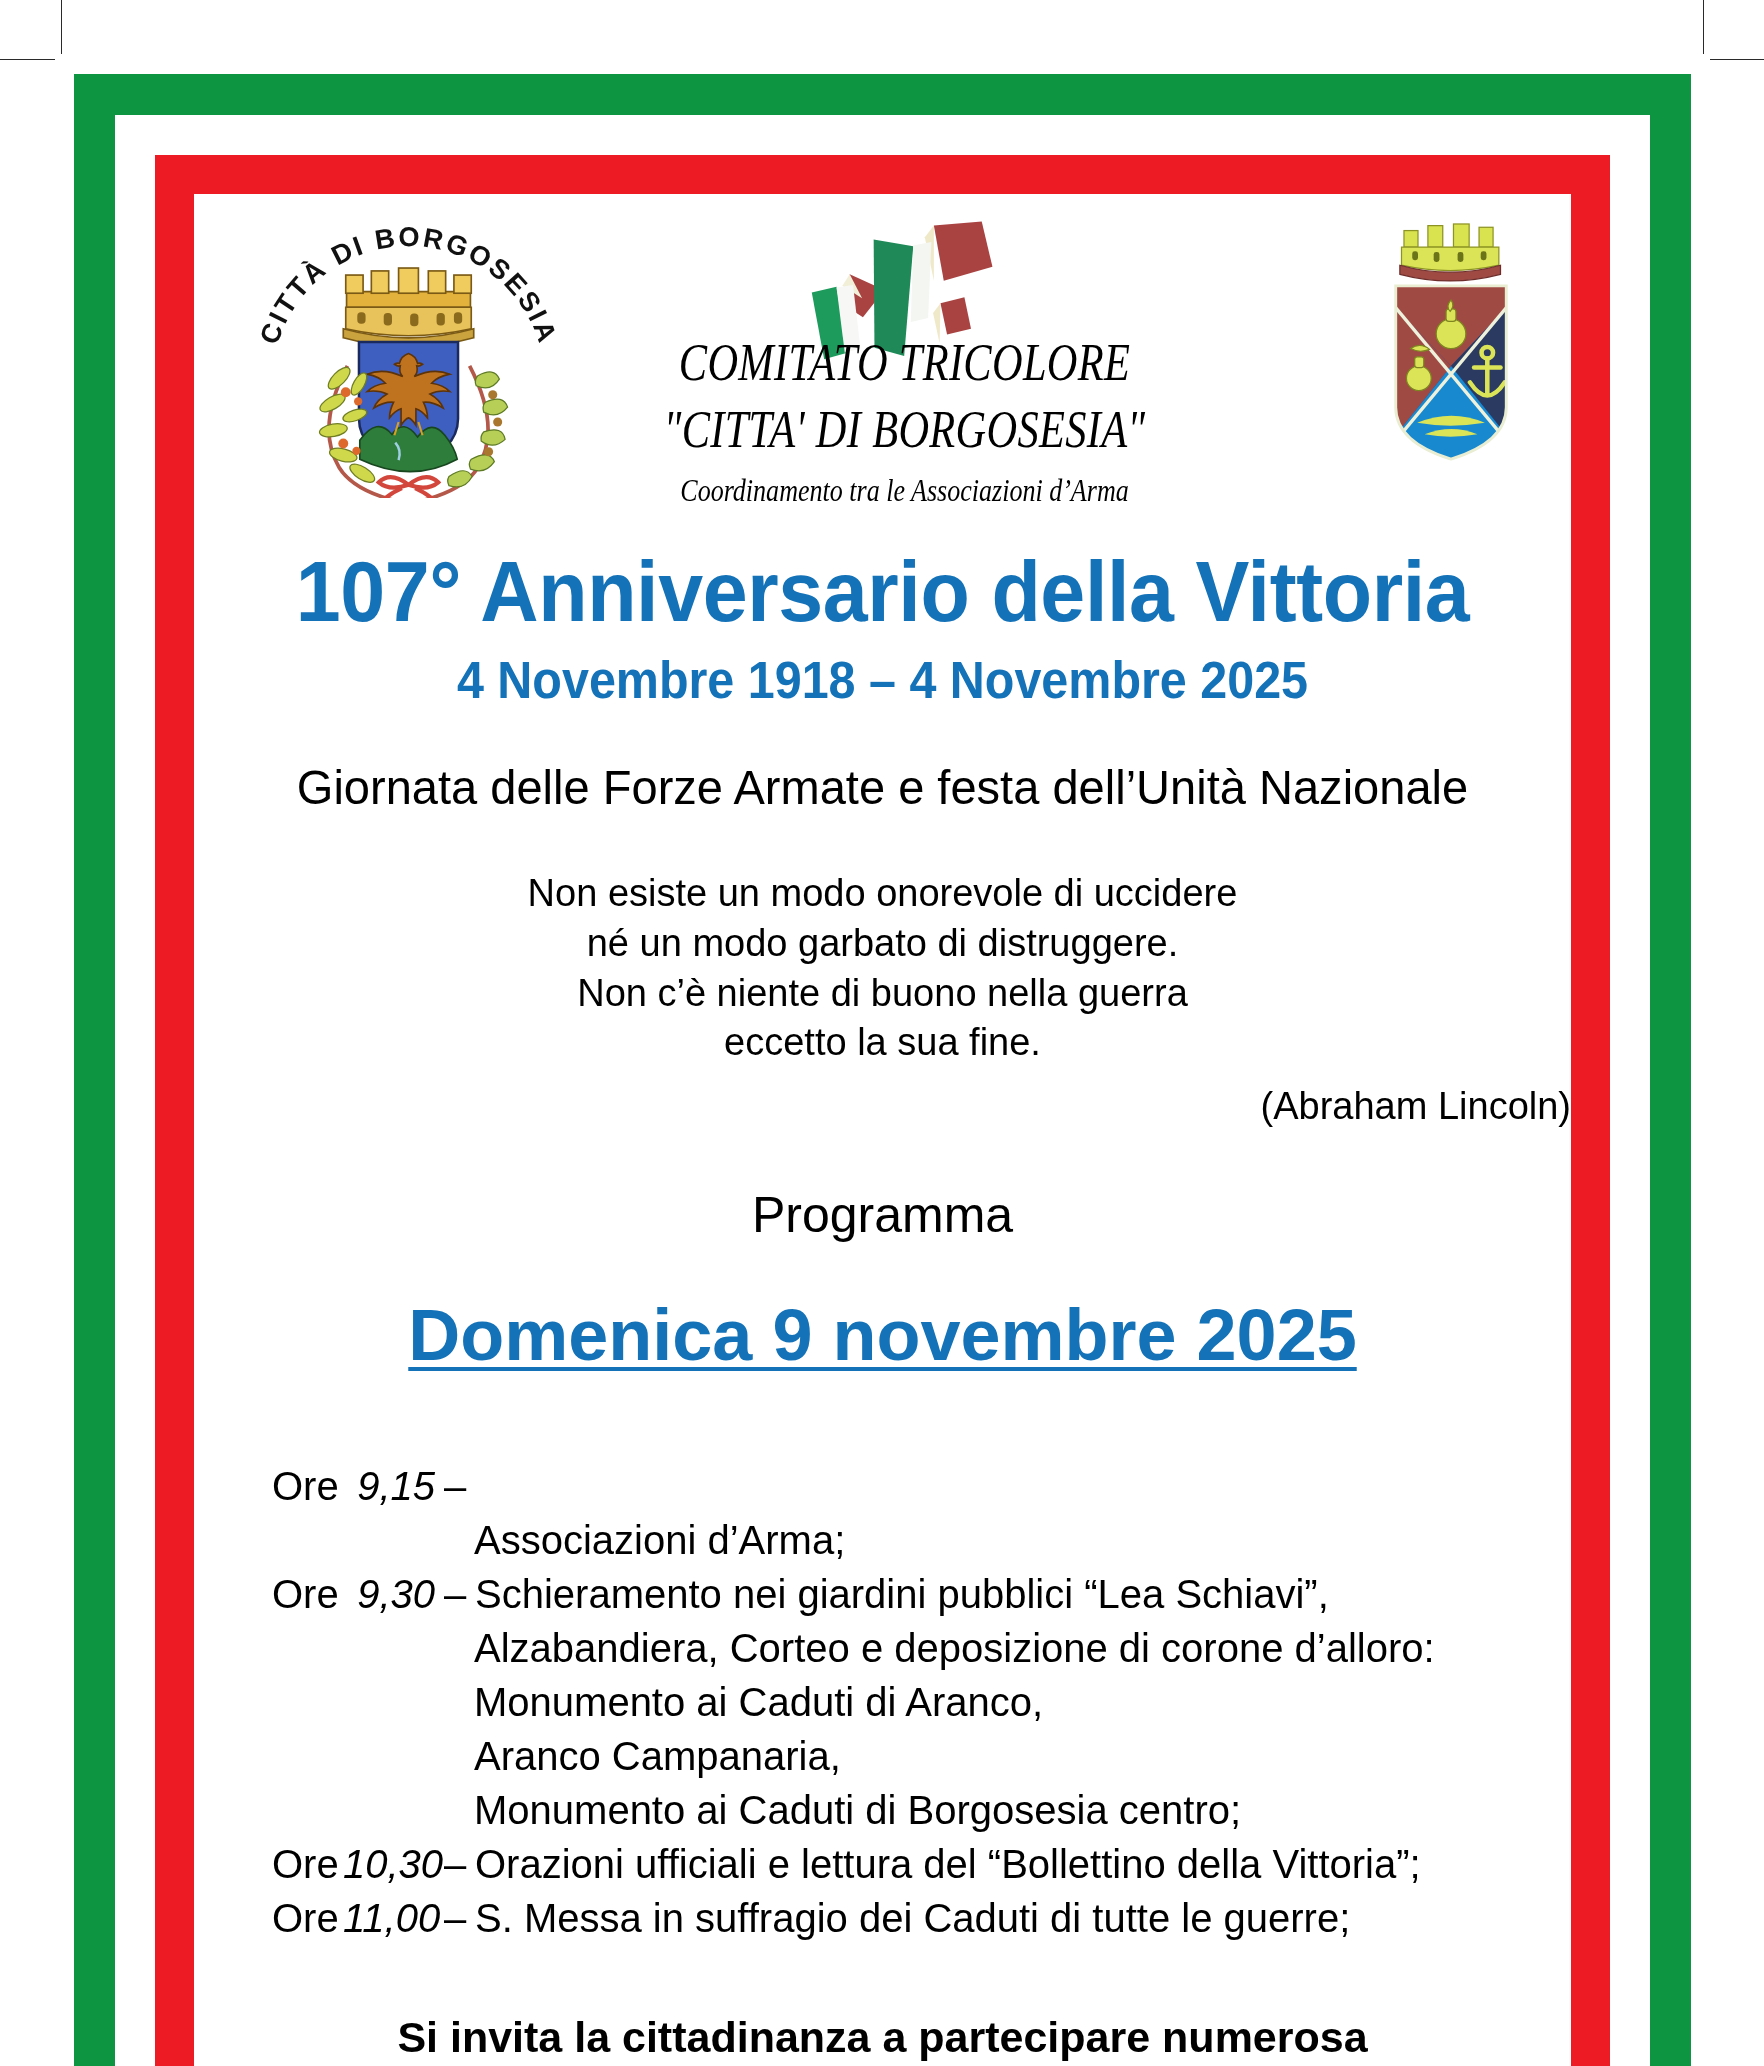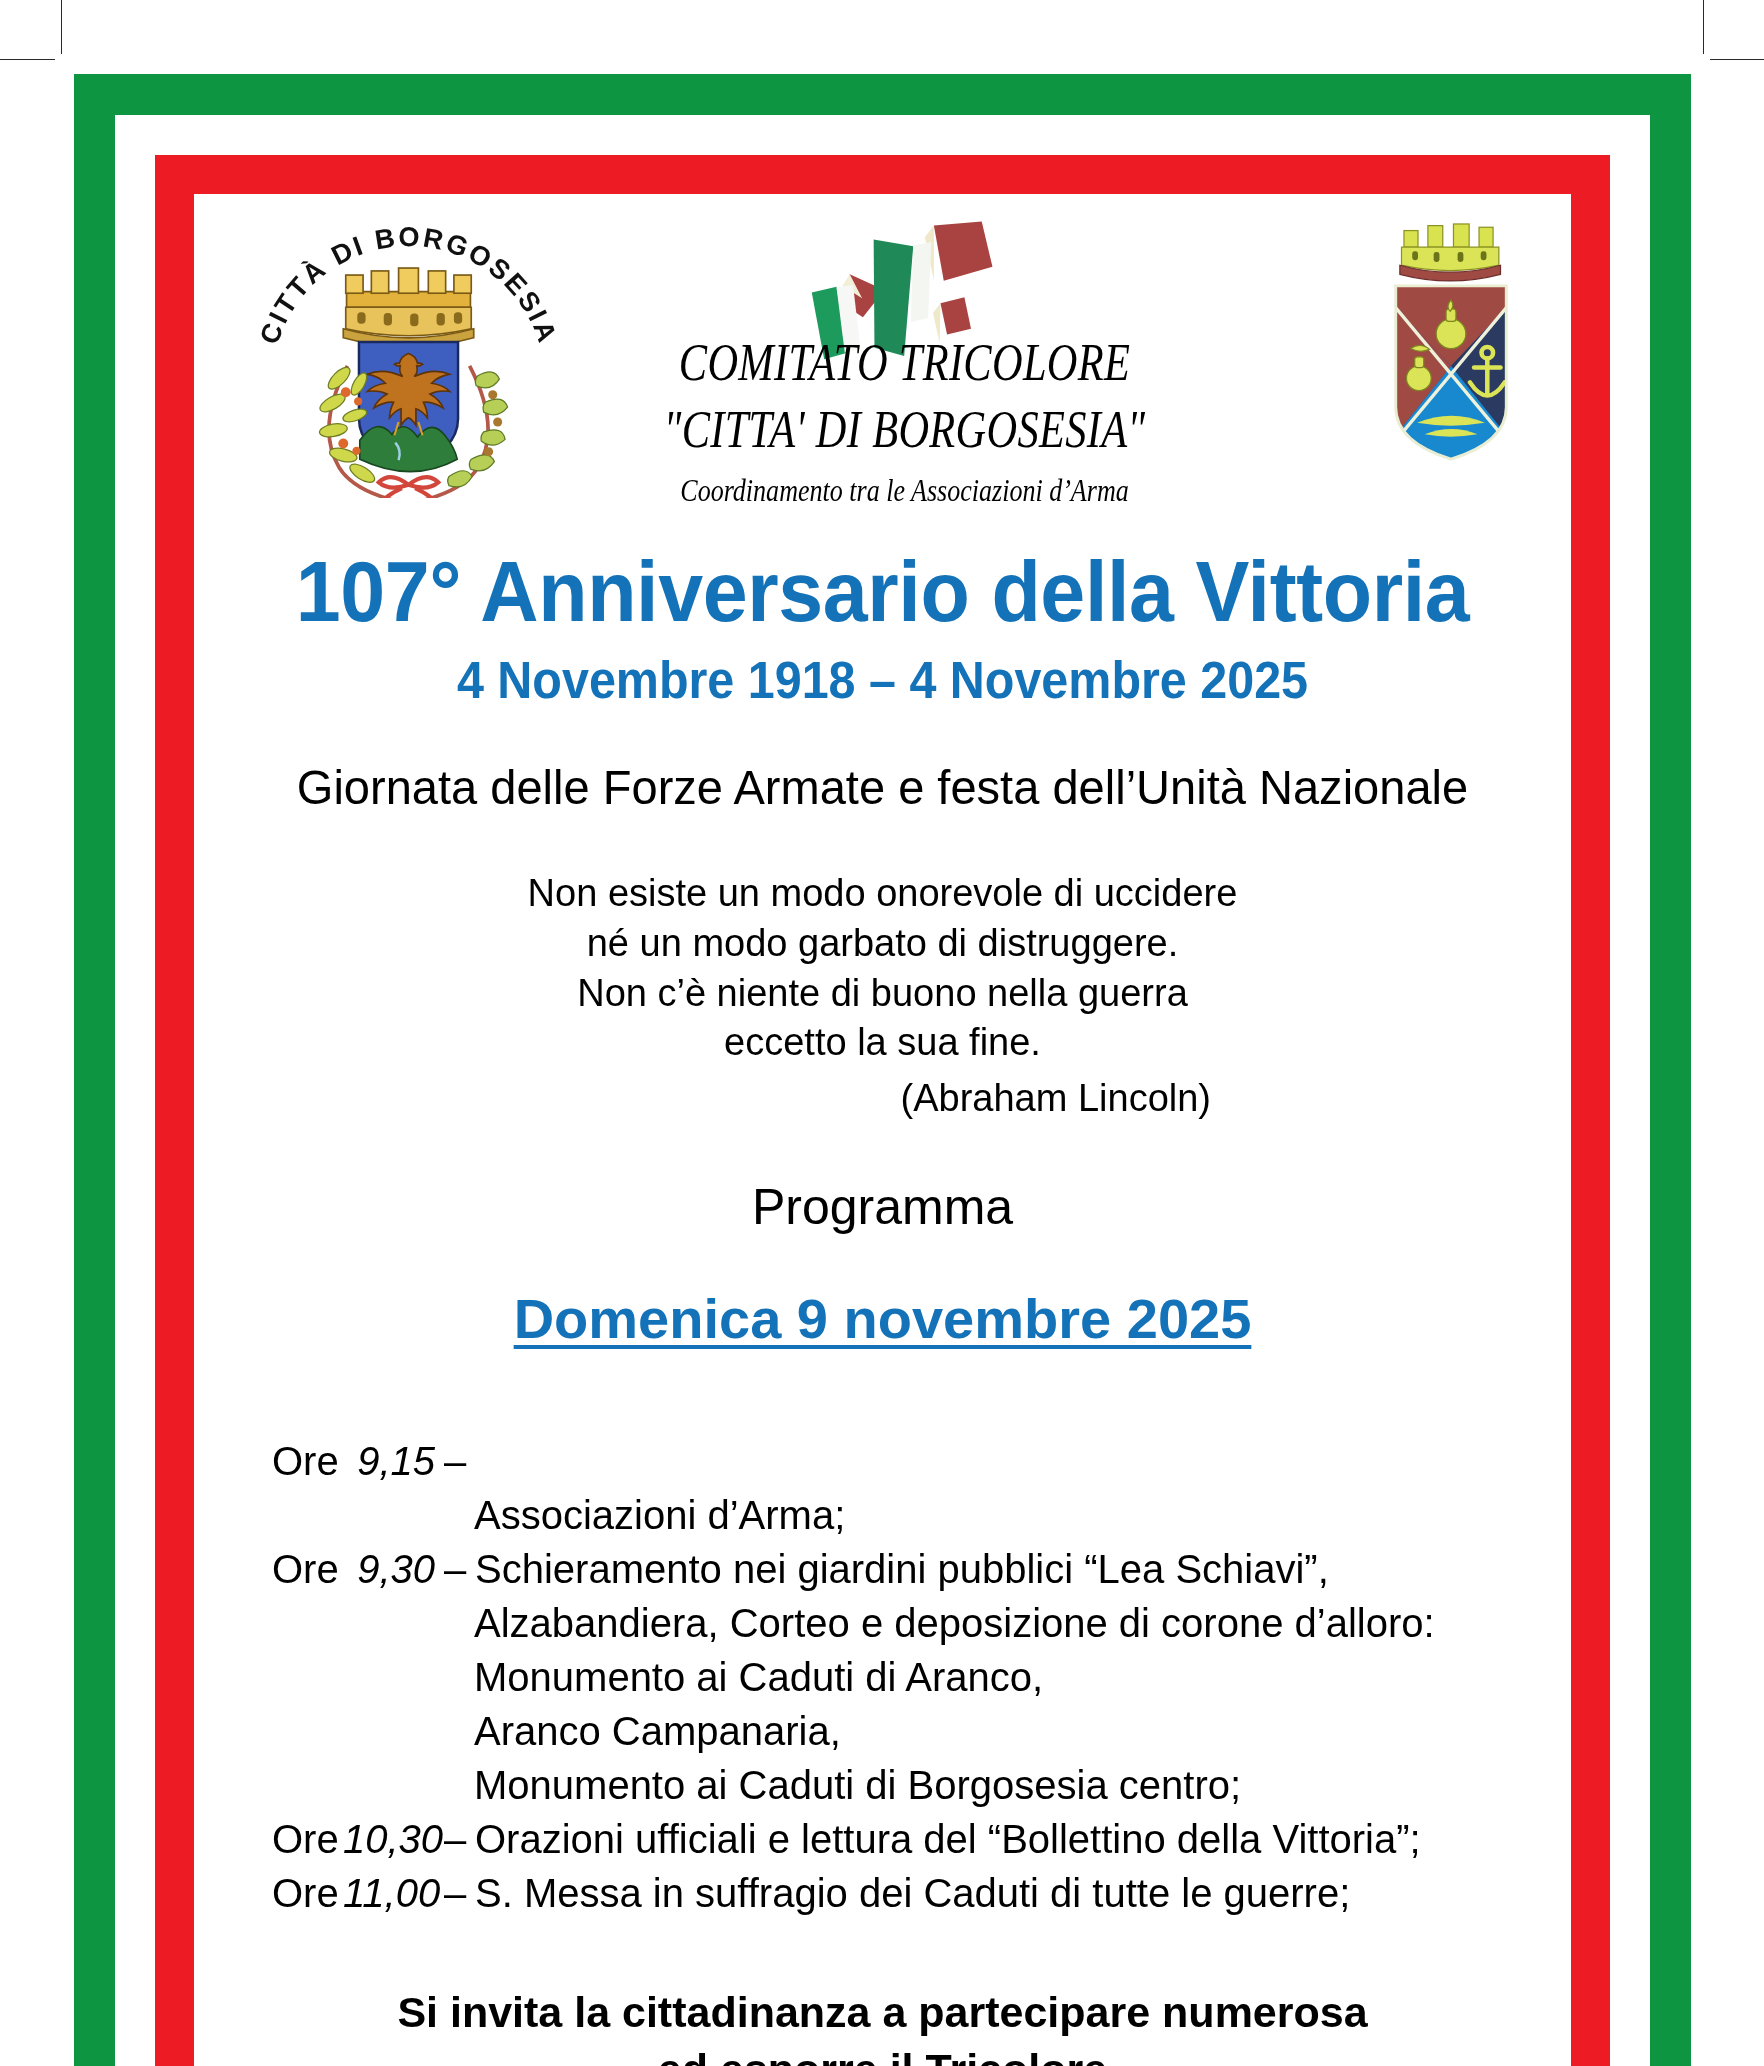--- a/index.html
+++ b/index.html
@@ -164,43 +164,42 @@
     margin-top: 54px;
     text-align: center;
     color: #000000;
     font-family: "Liberation Sans", sans-serif;
     font-size: 38px;
     line-height: 1.31;
   }
   .quote-line { white-space: nowrap; }
   .quote-author {
     text-align: right;
-    padding-right: 360px;
-    margin-top: 6px;
+    margin-top: 14px;
     font-family: "Liberation Sans", sans-serif;
     font-size: 38px;
     color: #000000;
   }
 
   
   .programma-heading {
     text-align: center;
     font-family: "Liberation Sans", sans-serif;
     font-size: 50px;
     color: #000000;
     margin-top: 54px;
   }
   .program-date {
     text-align: center;
     margin-top: 50px;
   }
   .program-date span {
     font-family: "Liberation Sans", sans-serif;
     font-weight: 700;
-    font-size: 56px;
+    font-size: 72px;
     color: #1472b8;
     text-decoration: underline;
     text-decoration-thickness: 3.7px;
     text-underline-offset: 7.4px;
   }
 
   
   .schedule {
     margin-top: 83px;
     padding-left: 78px;

